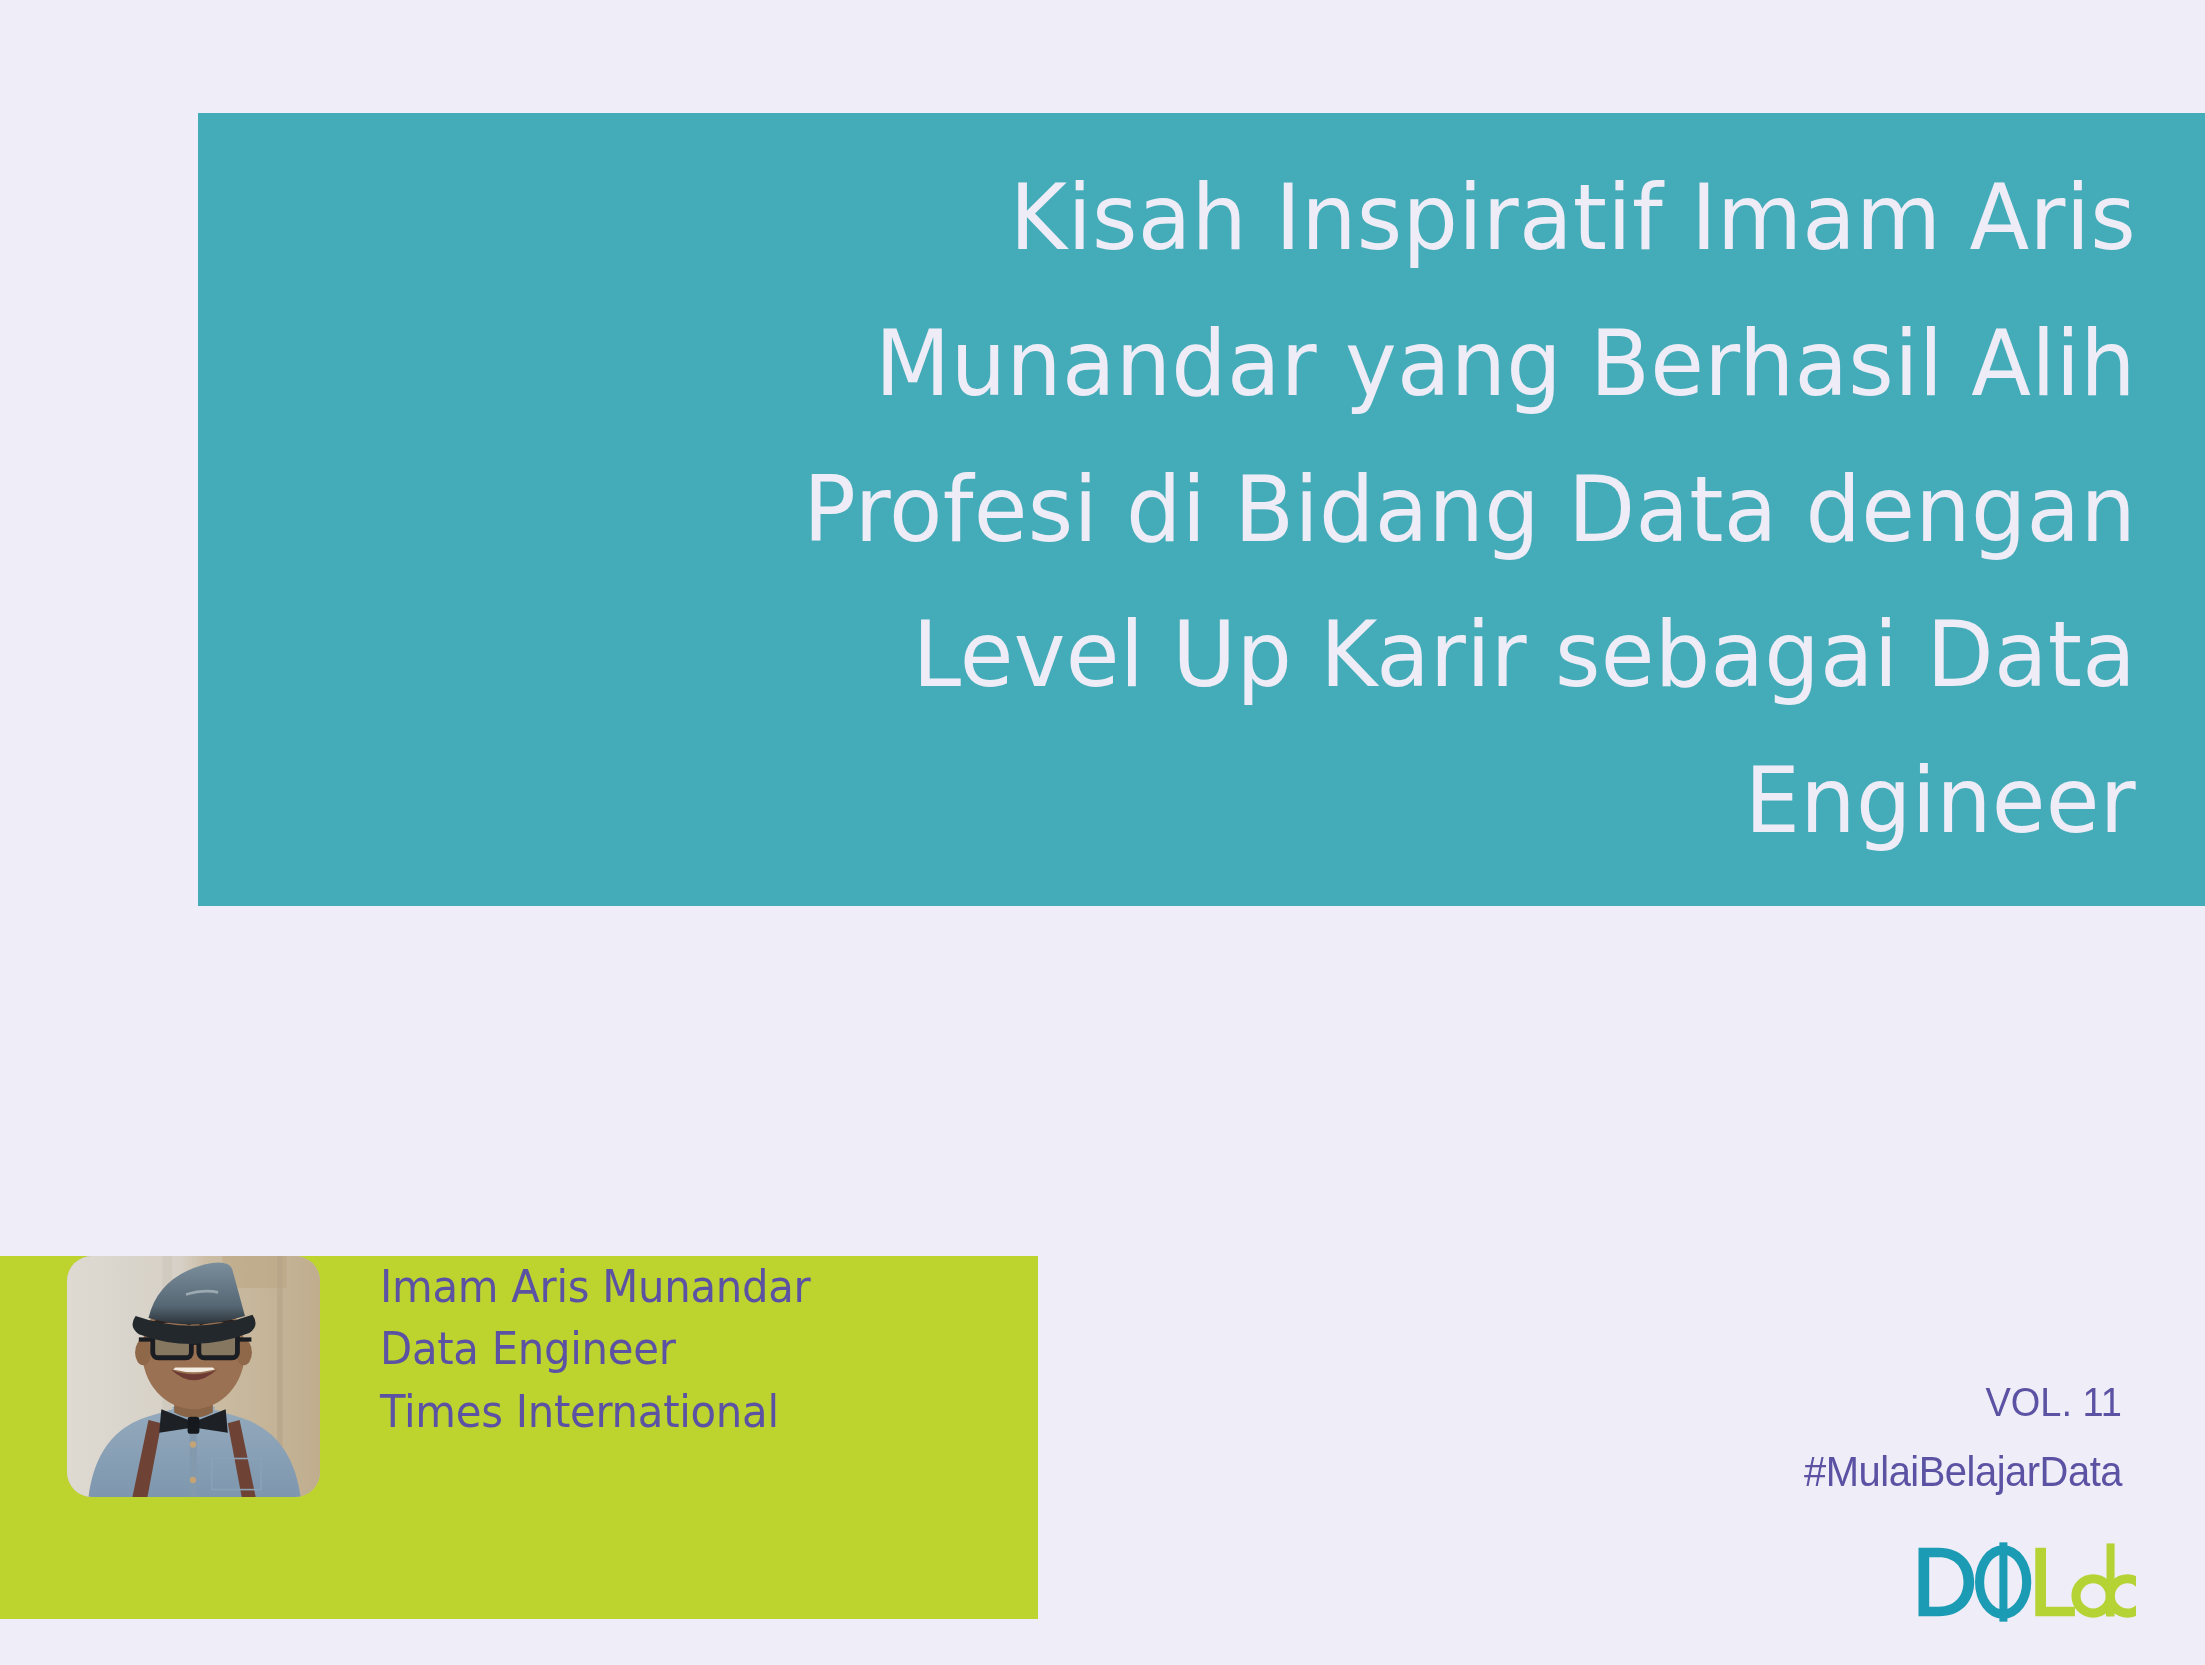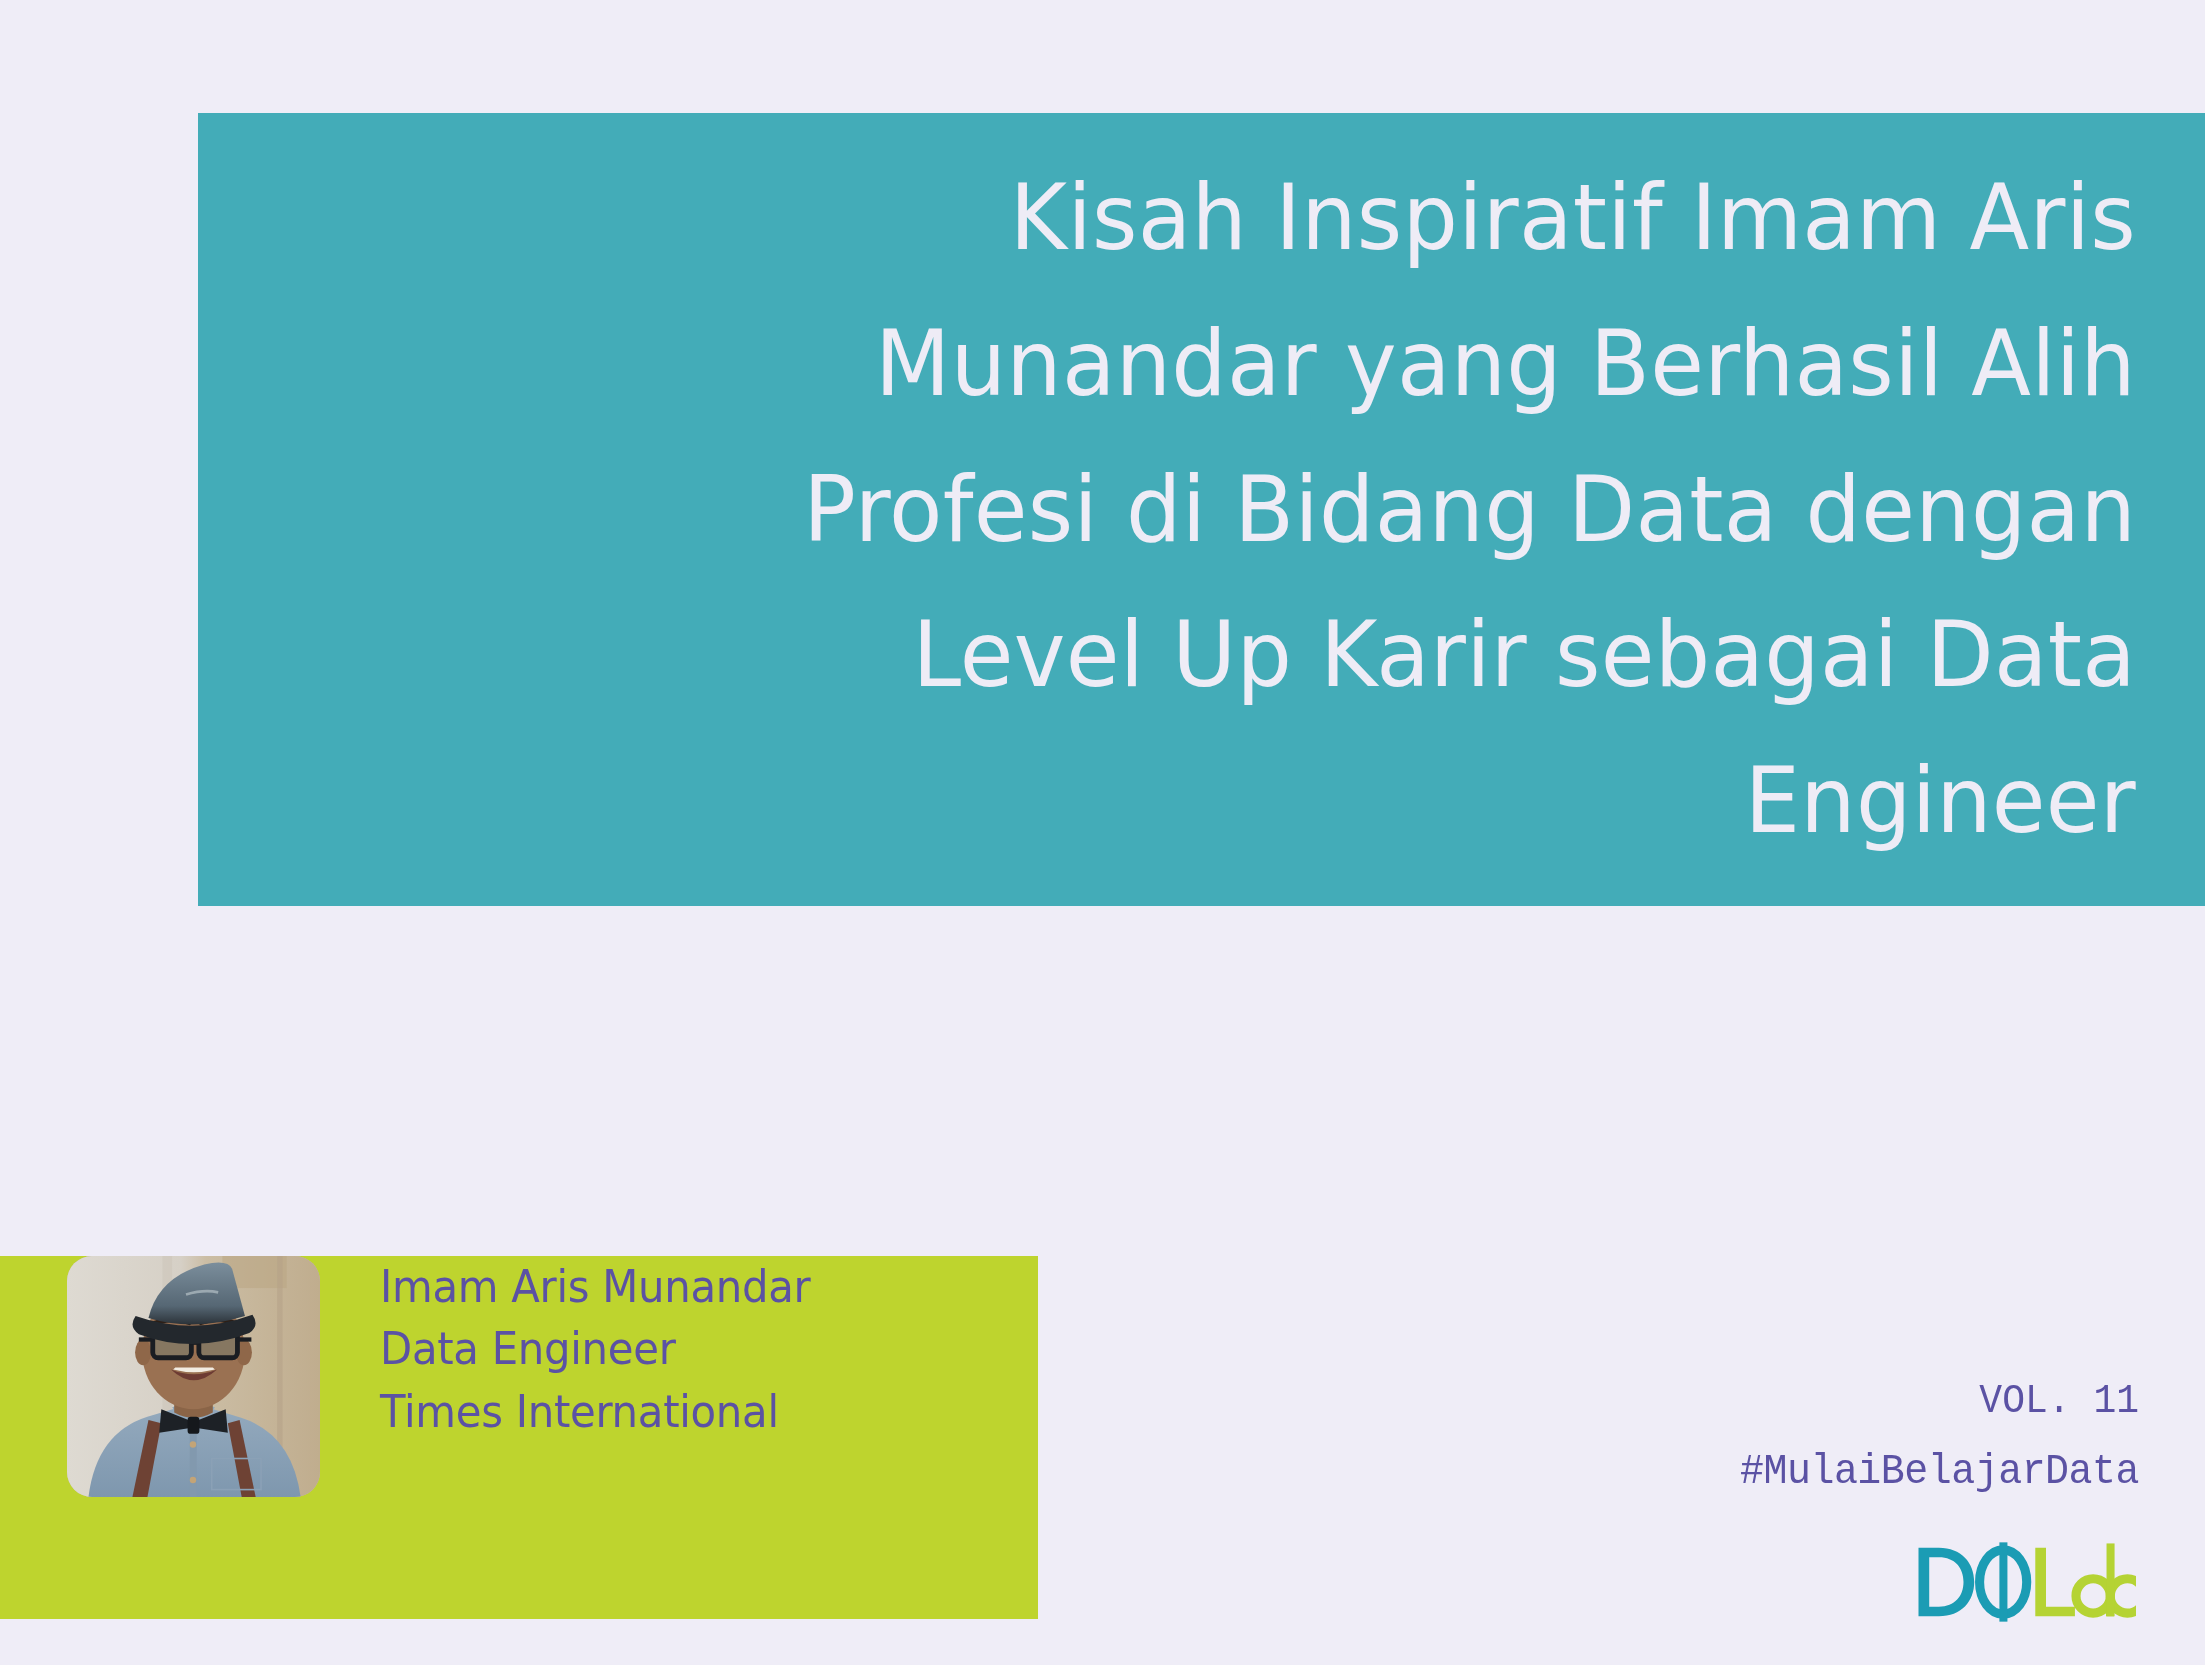--- a/index.html
+++ b/index.html
@@ -76,26 +76,26 @@
     letter-spacing: -0.3px;
     transform: scaleX(0.95);
     transform-origin: left center;
     white-space: nowrap;
   }
   .speaker-info div { white-space: nowrap; }
 
   
   .meta-block {
     position: absolute;
-    right: 66px;
+    right: 83px;
     top: 1380px;
     width: 589px;
     text-align: right;
     color: #5b52a4;
-    font-family: Liberation Mono, monospace;
+    font-family: Liberation Sans, sans-serif;
   }
   .meta-vol {
     font-size: 40px;
     line-height: 1.1;
     letter-spacing: 0px;
     transform: scaleX(0.95);
     transform-origin: right center;
   }
   .meta-hash {
     font-size: 42px;

